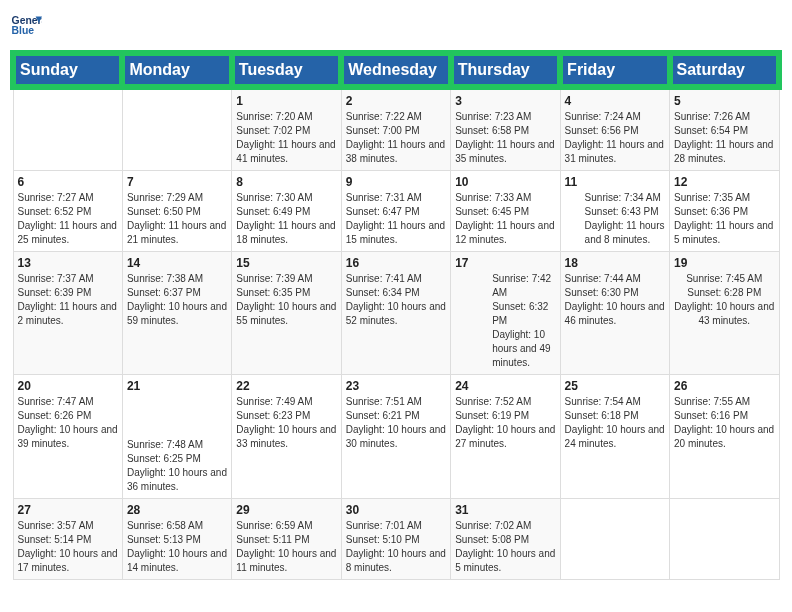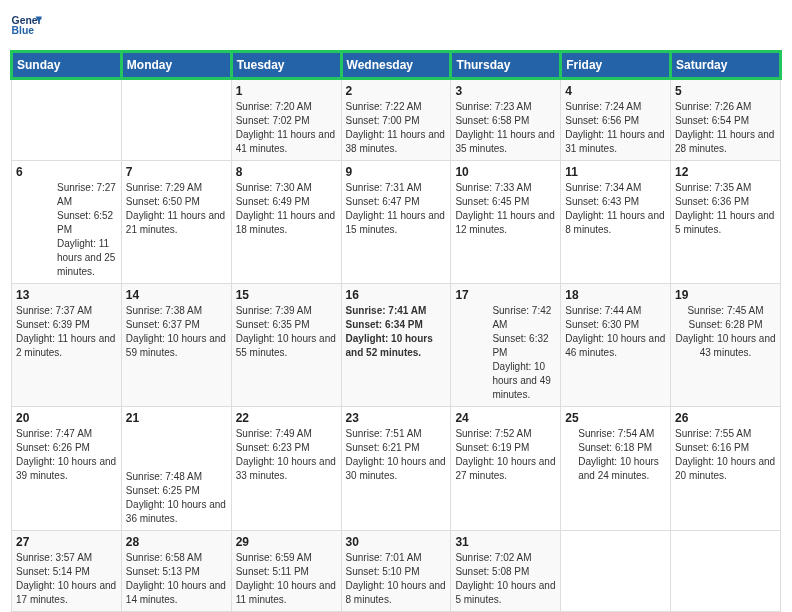--- a/index.html
+++ b/index.html
@@ -38,25 +38,25 @@
       color: #444;
     }
     table {
       width: 100%;
       border-collapse: collapse;
       table-layout: fixed;
     }
     thead th {
       background: #2563a8;
       color: #fff;
-      font-size: 12px;
+      font-size: 16px;
       font-weight: bold;
       padding: 5px 4px;
       text-align: left;
-      border: 3px solid #22c55e;
+      border: 6px solid #22c55e;
     }
     tbody tr {
       border-bottom: 1px solid #ccc;
     }
     tbody td {
       vertical-align: top;
       padding: 4px 4px;
       border: 1px solid #ddd;
       font-size: 10.5px;
       color: #222;
@@ -141,21 +141,21 @@
         <td>
           <span class="day-num">5</span>
           <div class="day-info" style="white-space: pre-line;">Sunrise: 7:26 AM
 Sunset: 6:54 PM
 Daylight: 11 hours and 28 minutes.</div>
         </td>
       </tr>
       <tr>
         <td>
           <span class="day-num">6</span>
-          <div class="day-info" style="white-space: pre-line; margin-left: 41px;">Sunrise: 7:27 AM
+          <div class="day-info" style="white-space: pre-line;">Sunrise: 7:27 AM
 Sunset: 6:52 PM
 Daylight: 11 hours and 25 minutes.</div>
         </td>
         <td>
           <span class="day-num">7</span>
           <div class="day-info" style="white-space: pre-line;">Sunrise: 7:29 AM
 Sunset: 6:50 PM
 Daylight: 11 hours and 21 minutes.</div>
         </td>
         <td>
@@ -171,21 +171,21 @@
 Daylight: 11 hours and 15 minutes.</div>
         </td>
         <td>
           <span class="day-num">10</span>
           <div class="day-info" style="white-space: pre-line;">Sunrise: 7:33 AM
 Sunset: 6:45 PM
 Daylight: 11 hours and 12 minutes.</div>
         </td>
         <td>
           <span class="day-num">11</span>
-          <div class="day-info" style="white-space: pre-line;">Sunrise: 7:34 AM
+          <div class="day-info" style="white-space: pre-line; margin-left: 20px;">Sunrise: 7:34 AM
 Sunset: 6:43 PM
 Daylight: 11 hours and 8 minutes.</div>
         </td>
         <td>
           <span class="day-num">12</span>
           <div class="day-info" style="white-space: pre-line;">Sunrise: 7:35 AM
 Sunset: 6:36 PM
 Daylight: 11 hours and 5 minutes.</div>
         </td>
       </tr>
@@ -203,21 +203,21 @@
 Daylight: 10 hours and 59 minutes.</div>
         </td>
         <td>
           <span class="day-num">15</span>
           <div class="day-info" style="white-space: pre-line;">Sunrise: 7:39 AM
 Sunset: 6:35 PM
 Daylight: 10 hours and 55 minutes.</div>
         </td>
         <td>
           <span class="day-num">16</span>
-          <div class="day-info" style="white-space: pre-line; font-weight: bold;">Sunrise: 7:41 AM
+          <div class="day-info" style="white-space: pre-line;">Sunrise: 7:41 AM
 Sunset: 6:34 PM
 Daylight: 10 hours and 52 minutes.</div>
         </td>
         <td>
           <span class="day-num">17</span>
           <div class="day-info" style="white-space: pre-line; margin-left: 37px;">Sunrise: 7:42 AM
 Sunset: 6:32 PM
 Daylight: 10 hours and 49 minutes.</div>
         </td>
         <td>
@@ -259,21 +259,21 @@
 Daylight: 10 hours and 30 minutes.</div>
         </td>
         <td>
           <span class="day-num">24</span>
           <div class="day-info" style="white-space: pre-line;">Sunrise: 7:52 AM
 Sunset: 6:19 PM
 Daylight: 10 hours and 27 minutes.</div>
         </td>
         <td>
           <span class="day-num">25</span>
-          <div class="day-info" style="white-space: pre-line; margin-left: 13px;">Sunrise: 7:54 AM
+          <div class="day-info" style="white-space: pre-line;">Sunrise: 7:54 AM
 Sunset: 6:18 PM
 Daylight: 10 hours and 24 minutes.</div>
         </td>
         <td>
           <span class="day-num">26</span>
           <div class="day-info" style="white-space: pre-line;">Sunrise: 7:55 AM
 Sunset: 6:16 PM
 Daylight: 10 hours and 20 minutes.</div>
         </td>
       </tr>

